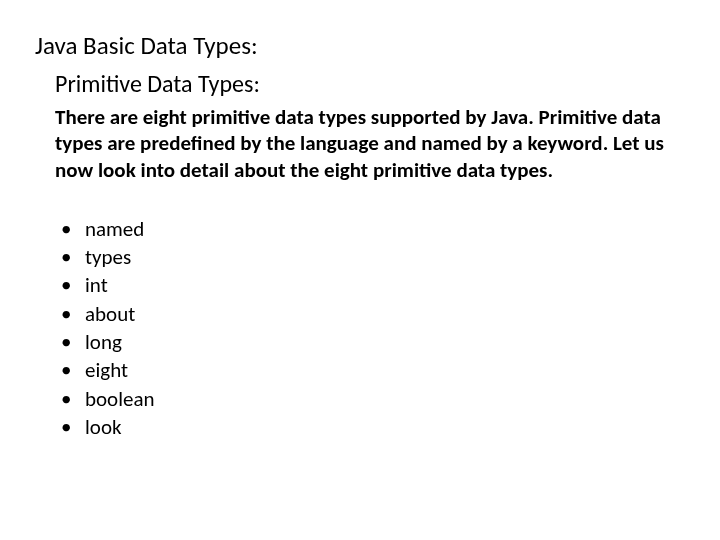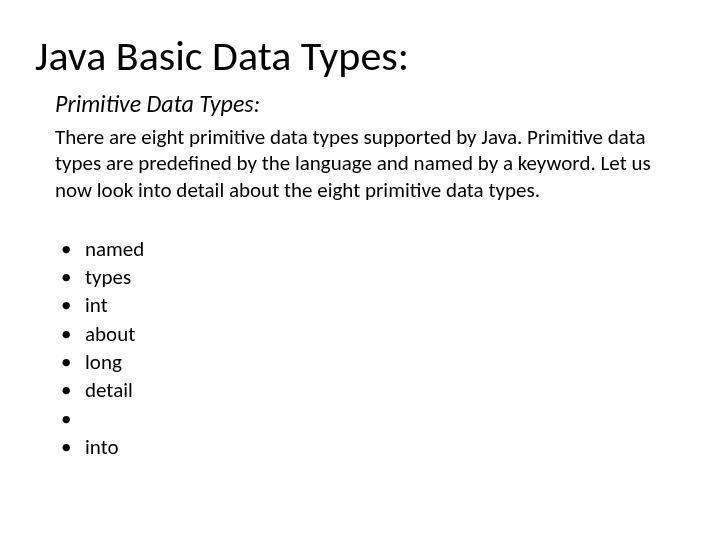--- a/index.html
+++ b/index.html
@@ -9,34 +9,33 @@
     }
     body {
       width: 720px;
       height: 540px;
       background: #ffffff;
       font-family: Calibri, Arial, sans-serif;
       color: #000000;
       padding: 30px 55px 30px 55px;
     }
     .main-title {
-      font-size: 42px;
+      font-size: 25px;
       font-weight: 400;
       margin-bottom: 8px;
       margin-left: -20px;
     }
     .subtitle {
       font-size: 24px;
       font-weight: 400;
       margin-bottom: 6px;
-      font-style: italic;
     }
     .description {
       font-size: 21px;
-      font-weight: 400;
+      font-weight: 700;
       line-height: 1.25;
       margin-bottom: 32px;
     }
     .type-list {
       list-style: none;
       padding-left: 6px;
     }
     .type-list li {
       font-size: 21px;
       font-weight: 400;
@@ -75,22 +74,23 @@
   <li>
     <span class="bullet">•</span>
     <span>about</span>
   </li>
   <li>
     <span class="bullet">•</span>
     <span>long</span>
   </li>
   <li>
     <span class="bullet">•</span>
-    <span>detail</span>
+    <span>eight</span>
   </li>
   <li>
     <span class="bullet">•</span>
+    <span>boolean</span>
   </li>
   <li>
     <span class="bullet">•</span>
-    <span>into</span>
+    <span>look</span>
   </li>
 </ul>
 
 </body></html>

